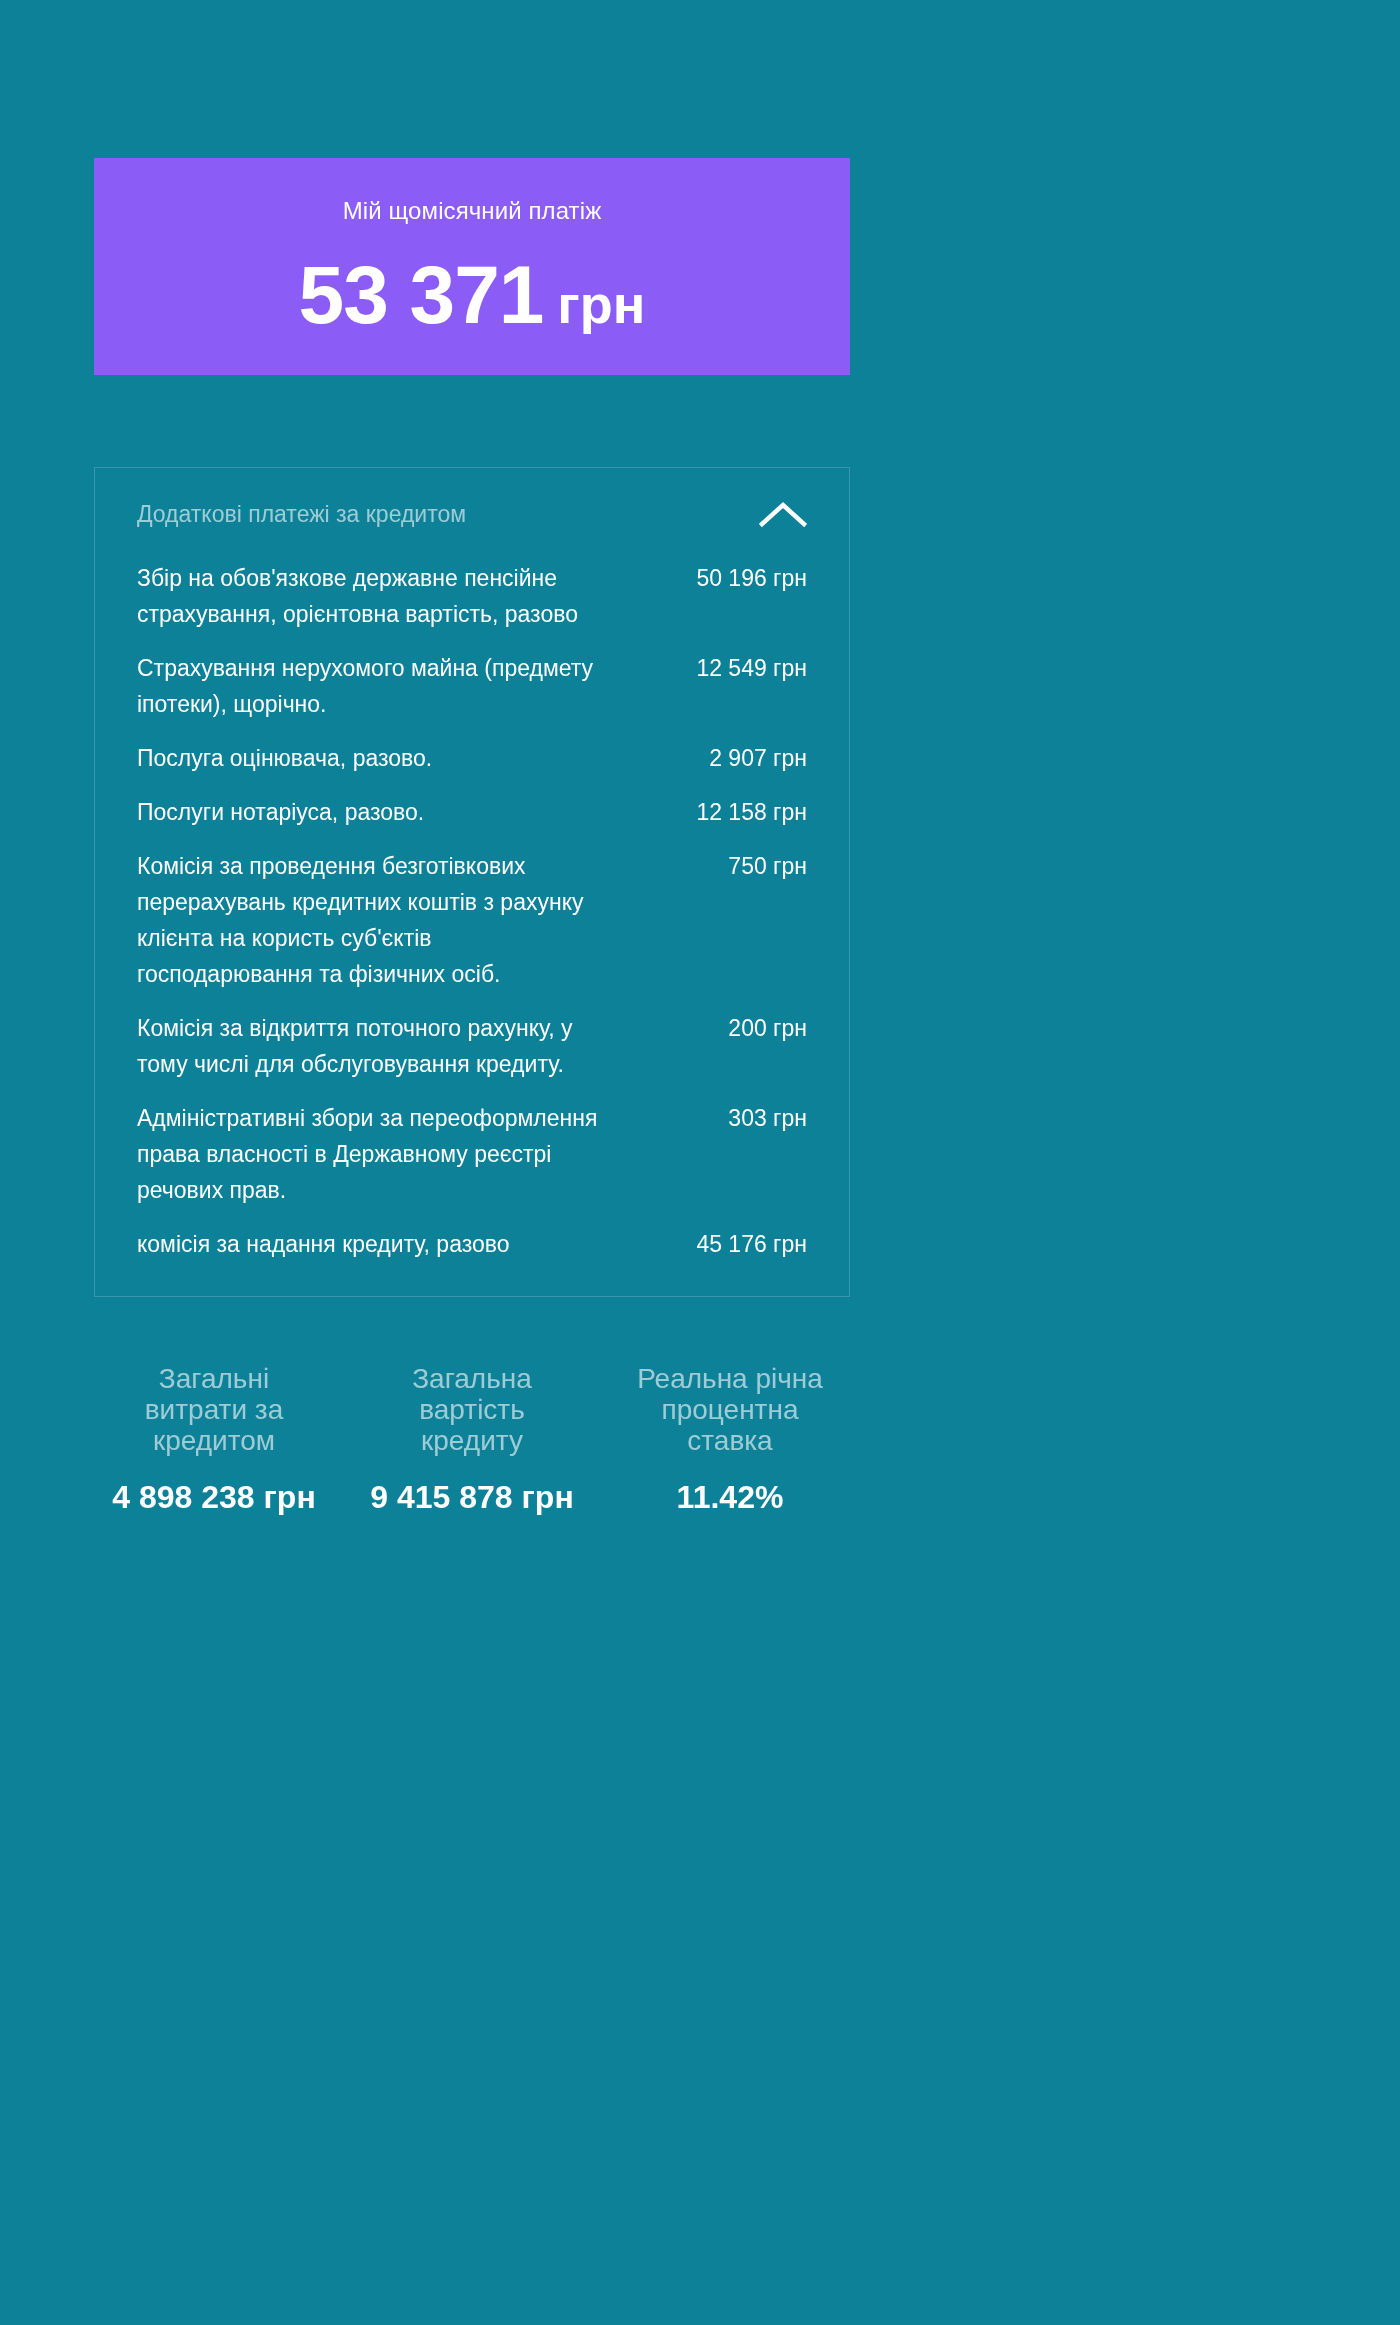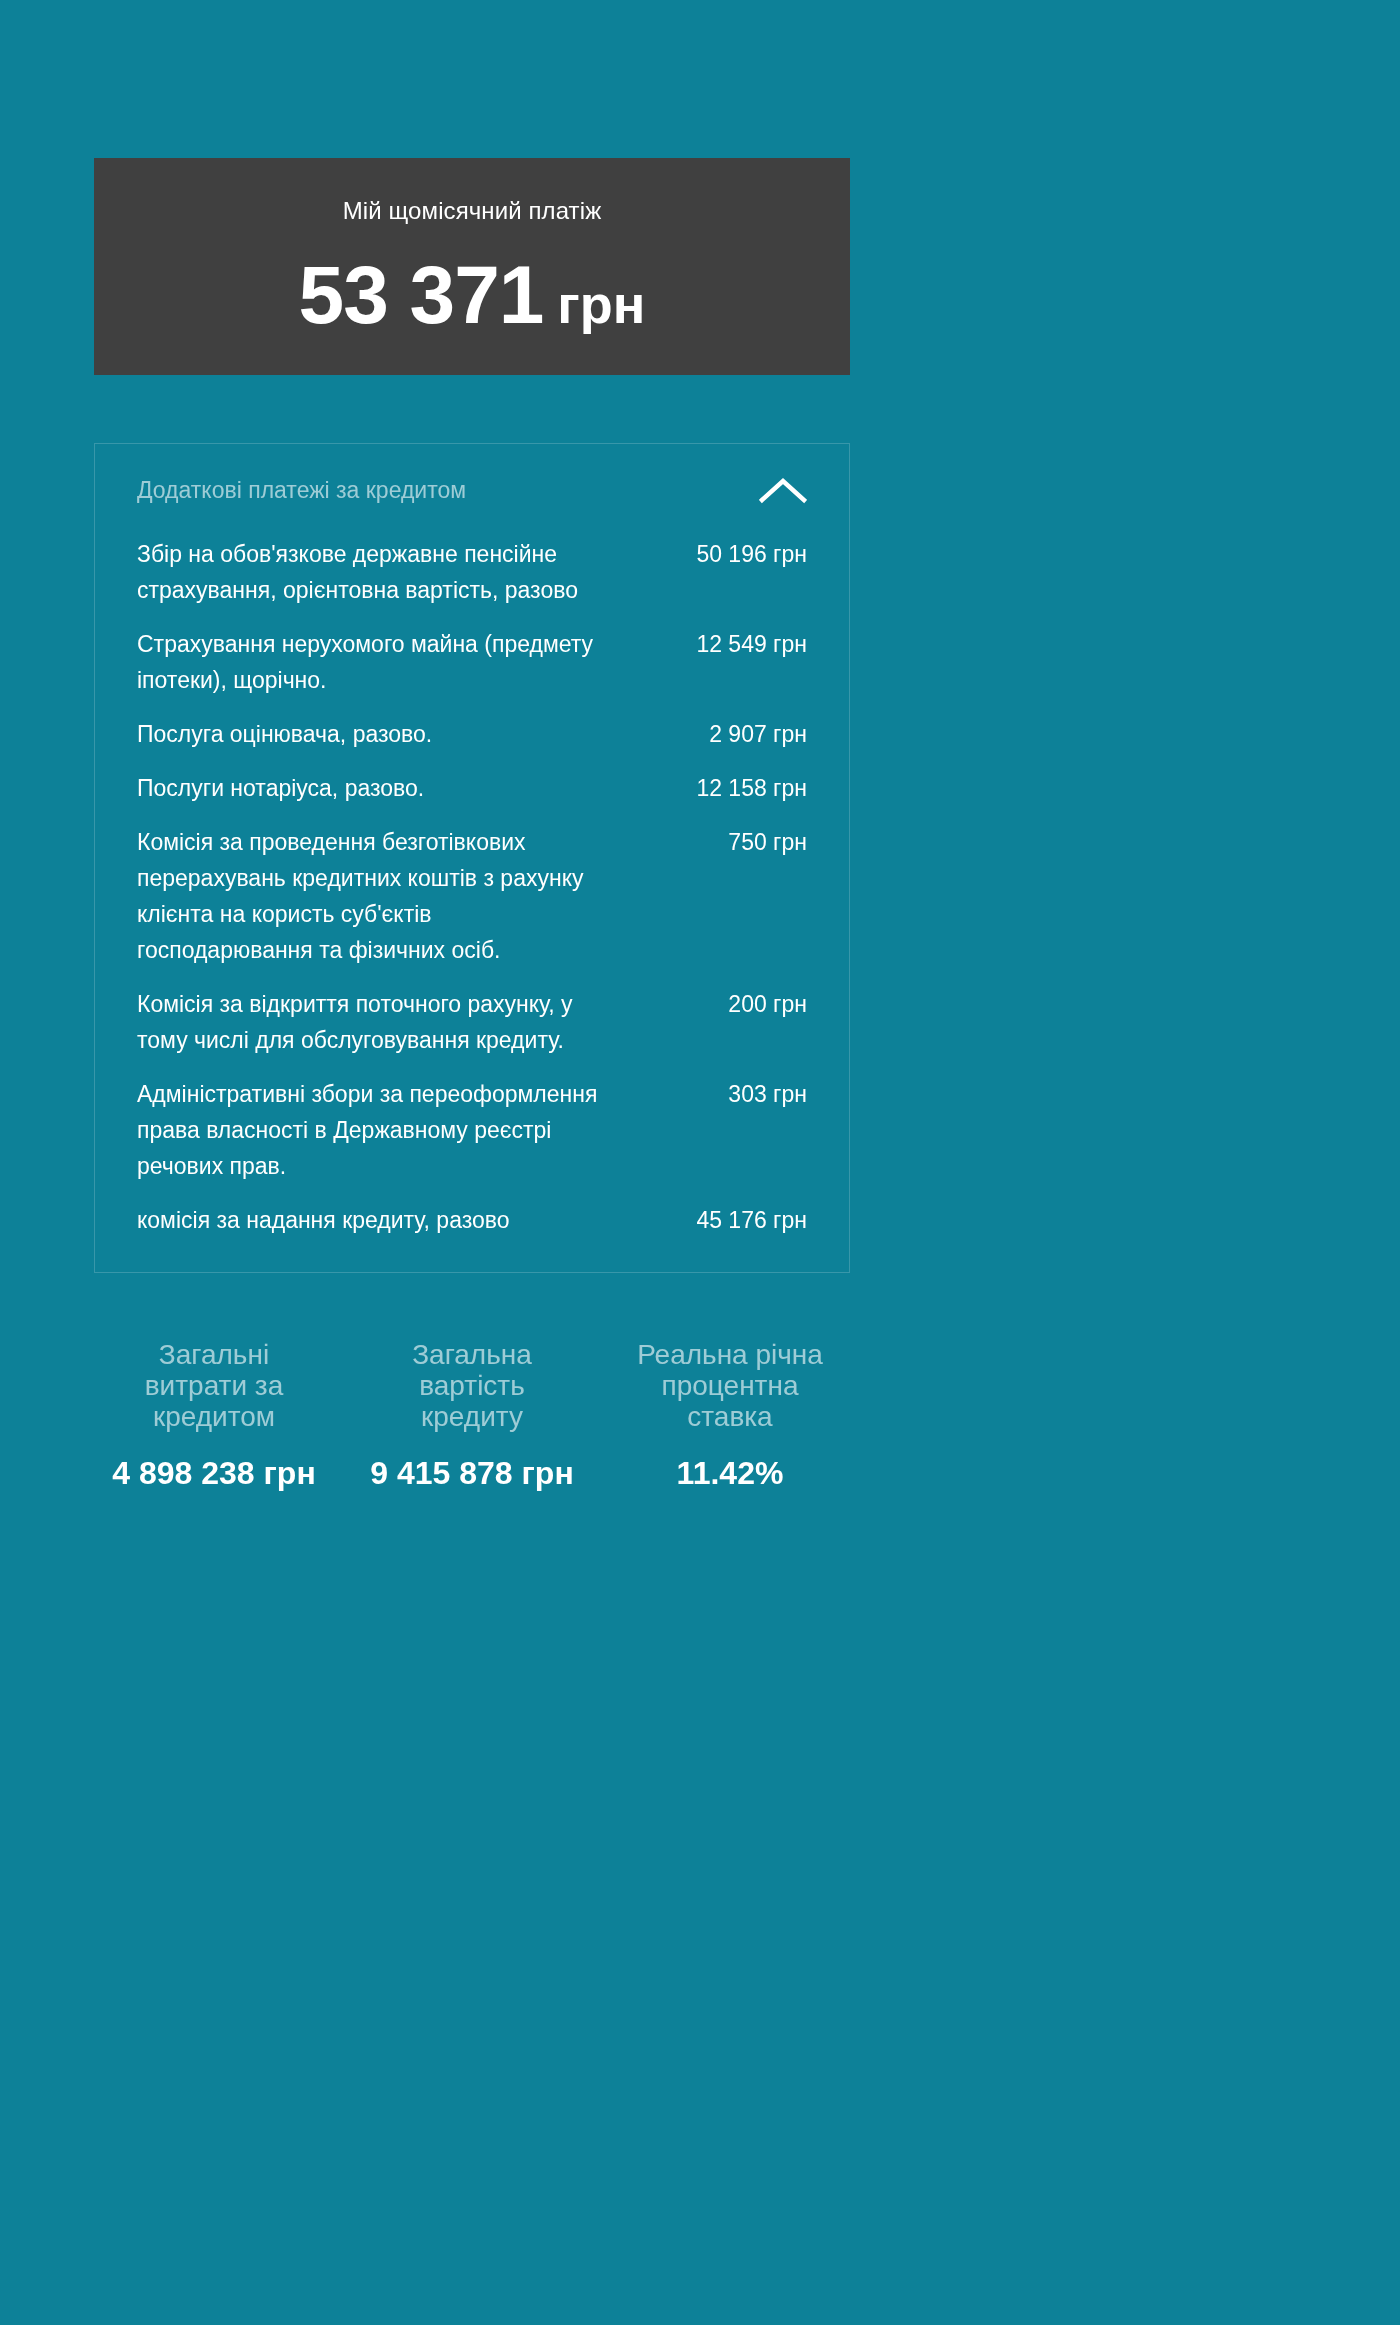--- a/index.html
+++ b/index.html
@@ -31,21 +31,21 @@
   }
 
   .inner {
     width: 756px;
     margin: 0 auto;
     padding-top: 158px;
   }
 
   
   .hero-card {
-    background: #404040;
+    background: #8b5cf6;
     width: 756px;
     height: 217px;
     display: flex;
     flex-direction: column;
     align-items: center;
     justify-content: center;
     text-align: center;
   }
 
   .hero-label {
@@ -74,21 +74,21 @@
   }
 
   .hero-amount .currency {
     font-size: 54px;
     line-height: 60px;
     font-weight: 700;
   }
 
   
   .panel {
-    margin-top: 68px;
+    margin-top: 92px;
     width: 756px;
     border: 1px solid rgba(255, 255, 255, 0.18);
     background: transparent;
     padding: 0 42px;
   }
 
   .panel-header {
     height: 92px;
     display: flex;
     align-items: center;

